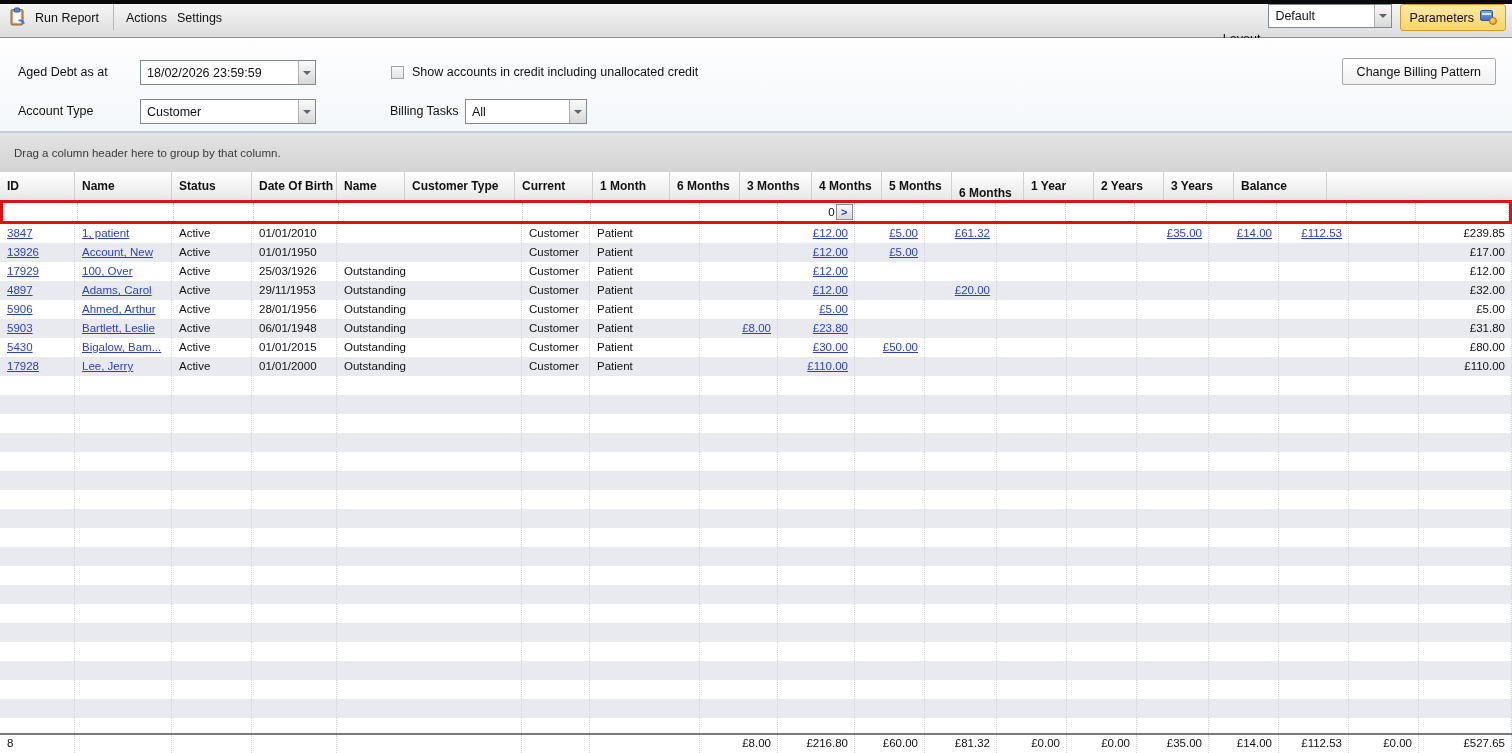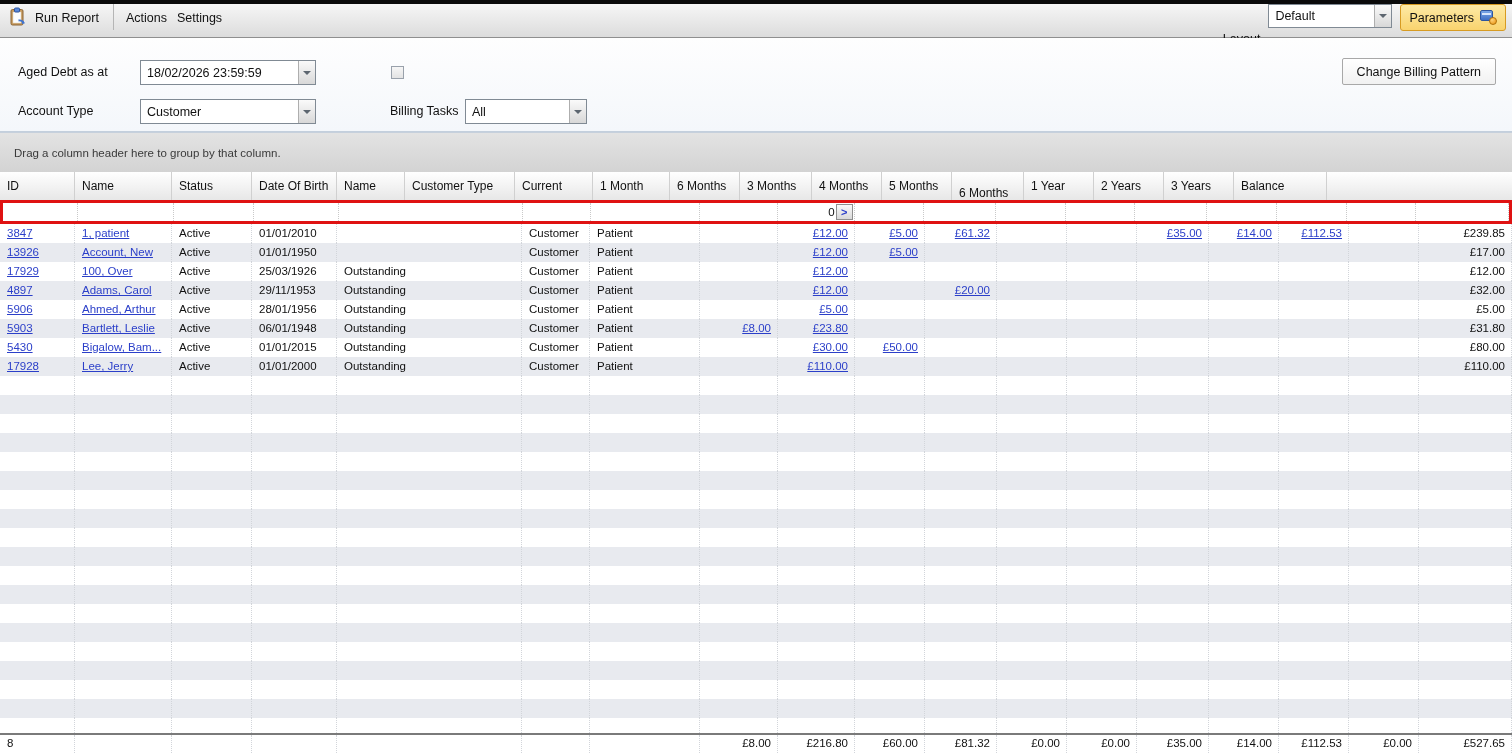--- a/index.html
+++ b/index.html
@@ -41,21 +41,21 @@
               background:linear-gradient(#f6f6f6,#e3e3e3); }
   .cbp-btn { position:absolute; height:27px; padding:0 14px; border:1px solid #a8a8a8; border-radius:2px;
              background:linear-gradient(#ffffff,#f1f1f1); font-size:12.5px; display:flex; align-items:center; }
 
   
   .group-bar { height:40px; background:linear-gradient(#e3e3e3,#d3d3d3); border-top:1px solid #c6d0dc;
                display:flex; align-items:center; padding-left:14px; font-size:11.5px; color:#3a3a3a; }
 
   
   .grid { height:581px; display:flex; flex-direction:column; }
-  .grid-header { height:28px; display:flex; background:linear-gradient(#ffffff,#e7e7e7); flex:0 0 28px; }
+  .grid-header { height:28px; display:flex; background:linear-gradient(#ffffff,#e7e7e7); flex:0 0 28px;font-weight:bold; }
   .hcell { display:flex; align-items:center; padding:0 4px 0 7px; border-right:1px solid #d0d0d0;
            font-size:12px; white-space:nowrap; overflow:hidden; }
   .hcell .sort-arrow { margin-left:auto; font-size:8px; color:#4a4a4a; padding-right:2px; }
 
   .grid-filter { flex:0 0 24px; height:24px; display:flex; background:#fff; border:3px solid #df1212; }
   .fcell { height:100%; border-right:1px dotted #c9c9c9; display:flex; align-items:center; }
   .fcell.active { justify-content:flex-end; padding-right:1px; }
   .fcell .fval { font-size:11.5px; margin-right:1px; }
   .op-btn { width:17px; height:16px; border:1px solid #8e8e8e; background:linear-gradient(#fafafa,#d9d9d9);
             display:flex; align-items:center; justify-content:center;
@@ -118,20 +118,21 @@
 
 <div class="filter-panel">
   <div class="fp-label" style="left:18px; top:22px;">Aged Debt as at</div>
   <div class="combo" style="position:absolute; left:140px; top:22px; width:176px; height:25px;">
     <span class="val">18/02/2026 23:59:59</span>
     <span class="dd-btn">
         <span class="dd-arrow"></span>
       </span>
   </div>
   <div class="checkbox" style="left:391px; top:28px;"></div>
+  <div class="fp-label" style="left:412px; top:22px;">Show accounts in credit including unallocated credit</div>
   <div class="cbp-btn" style="right:16px; top:20px;">
     <span>Change Billing Pattern</span>
   </div>
   <div class="fp-label" style="left:18px; top:61px;">Account Type</div>
   <div class="combo" style="position:absolute; left:140px; top:61px; width:176px; height:25px;">
     <span class="val">Customer</span>
     <span class="dd-btn">
         <span class="dd-arrow"></span>
       </span>
   </div>

